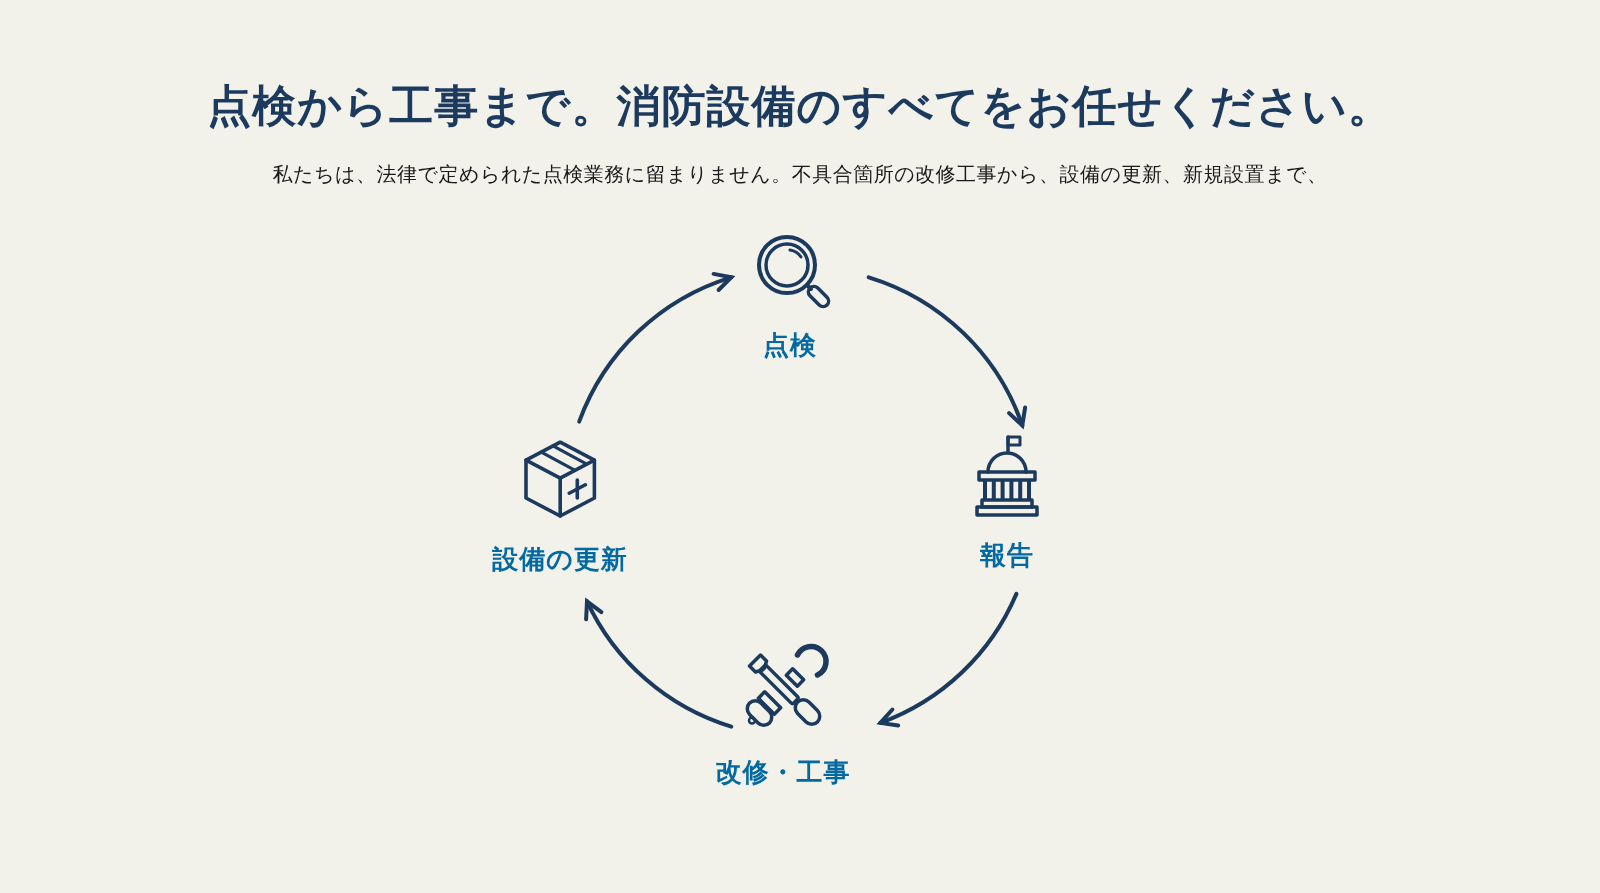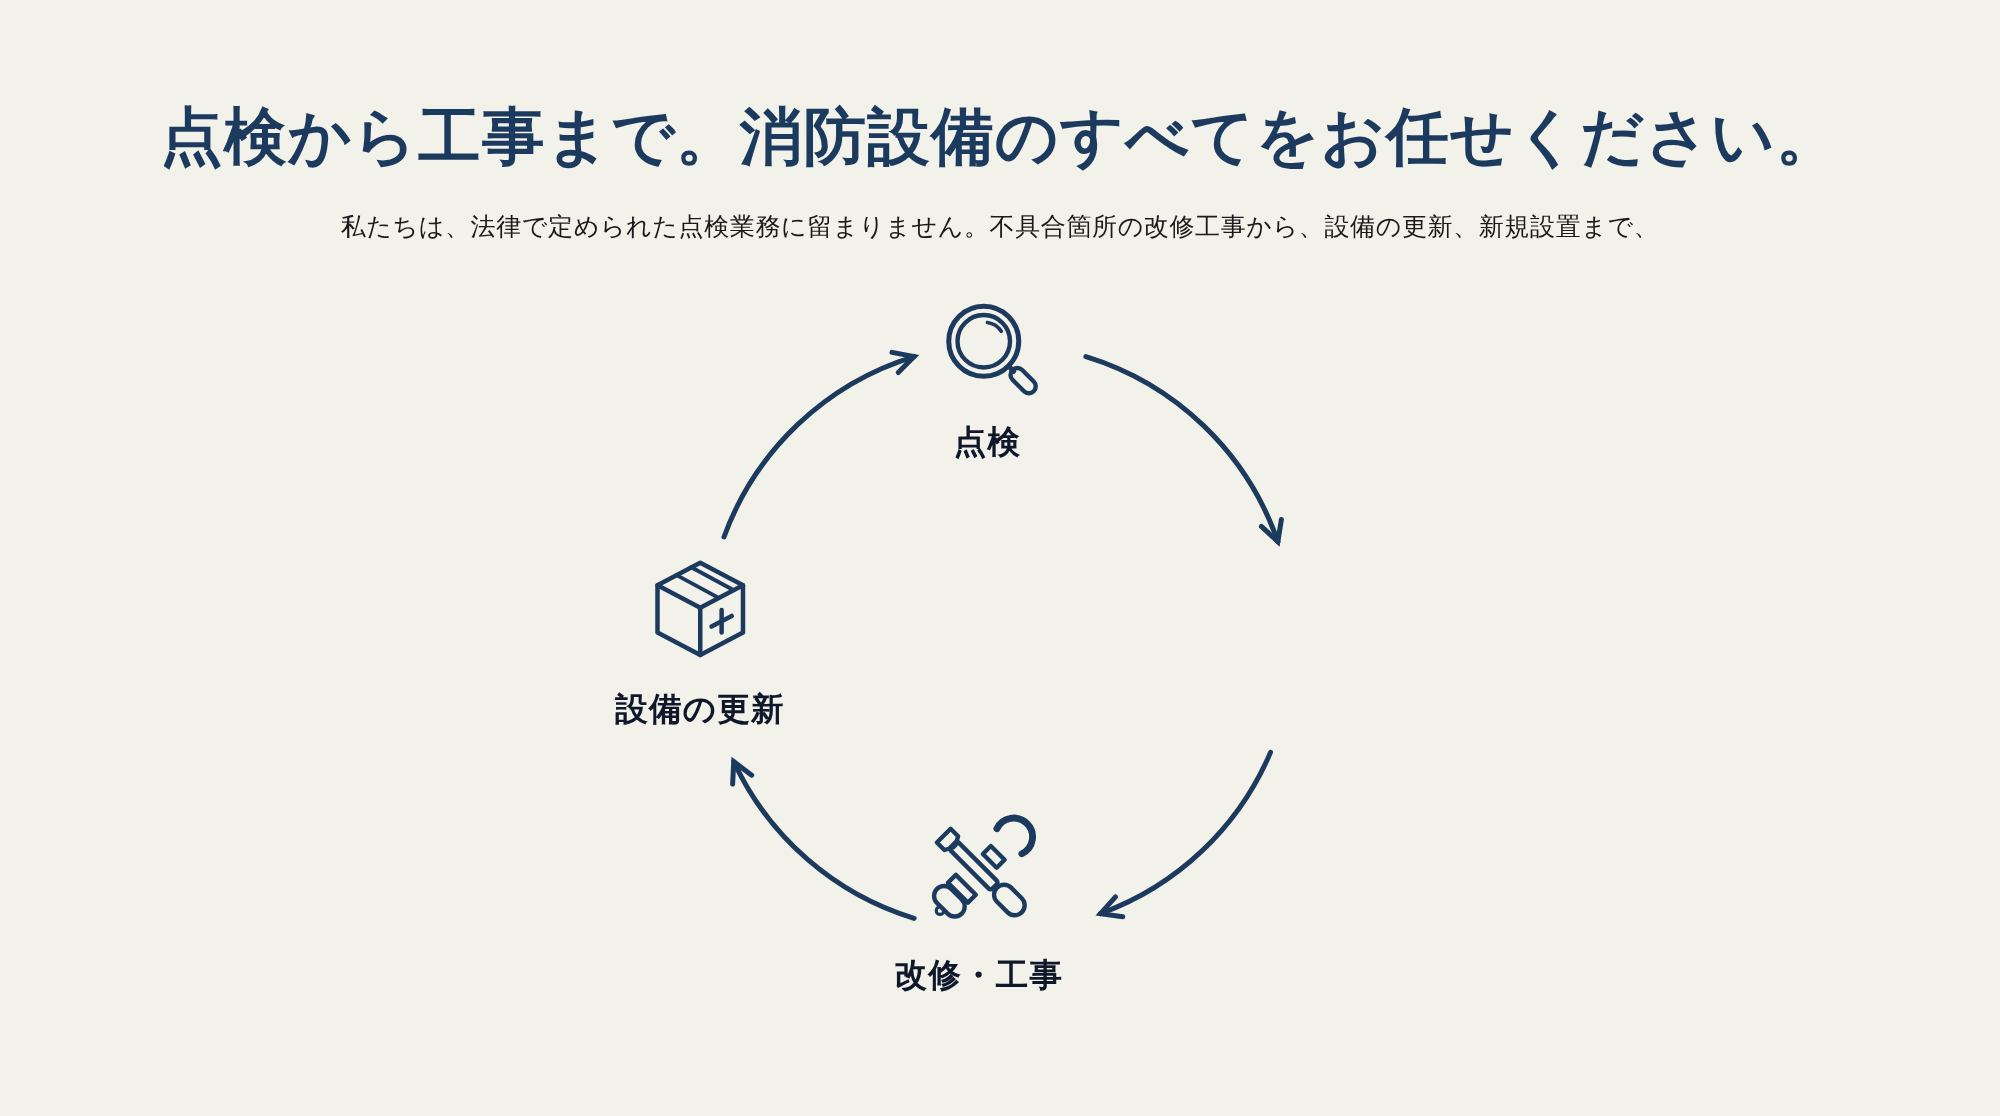--- a/index.html
+++ b/index.html
@@ -13,21 +13,21 @@
     width: 1600px;
     height: 893px;
     margin: 0 auto;
     background: #f2f1ea;
     overflow: hidden;
   }
   .section-title {
     margin: 0;
     padding-top: 78px;
     text-align: center;
-    font-size: 50px;
+    font-size: 44px;
     line-height: 1.25;
     font-weight: 700;
     letter-spacing: 1px;
     color: #1b3a5e;
   }
   .intro {
     width: 1244px;
     margin: 22px auto 0 auto;
     font-size: 20px;
     line-height: 38px;
@@ -50,21 +50,21 @@
     position: absolute;
     display: flex;
     flex-direction: column;
     align-items: center;
     transform: translateX(-50%);
   }
   .step .label {
     font-weight: 700;
     font-size: 26px;
     letter-spacing: 1px;
-    color: #0f172a;
+    color: #0369a1;
     white-space: nowrap;
   }
   .step-top    { left: 300px; top: 13px;  }
   .step-right  { left: 517px; top: 224px; }
   .step-bottom { left: 293px; top: 432px; }
   .step-left   { left: 70px;  top: 228px; }
   .step-top .label    { margin-top: 8px;  }
   .step-right .label  { margin-top: 17px; }
   .step-left .label   { margin-top: 17px; }
   .step-bottom .label { margin-top: 16px; }
@@ -104,20 +104,39 @@
       <svg width="100" height="100" viewBox="0 0 100 100">
         <circle class="ic" cx="47" cy="45" r="28" stroke-width="4"></circle>
         <circle class="ic" cx="47" cy="45" r="21" stroke-width="3.5"></circle>
         <path class="ic" d="M 50 30 A 16 16 0 0 1 61 37" stroke-width="3"></path>
         <line class="ic" x1="67" y1="65" x2="71" y2="69" stroke-width="4"></line>
         <rect class="ic" x="66.5" y="71" width="24" height="11" rx="5.5" transform="rotate(45 78.5 76.5)" stroke-width="3.5"></rect>
       </svg>
       <div class="label">点検</div>
     </div>
 
+    <div class="step step-right">
+      <svg width="90" height="90" viewBox="0 0 90 90">
+        <line class="ic" x1="46" y1="6" x2="46" y2="20" stroke-width="3.5"></line>
+        <rect class="ic" x="46" y="6" width="12" height="8" stroke-width="3"></rect>
+        <path class="ic" d="M 26 41 A 19 19 0 0 1 64 41" stroke-width="3.5"></path>
+        <rect class="ic" x="17" y="41" width="56" height="8" stroke-width="3.5"></rect>
+        <g fill="#1c3a5e" stroke="none">
+          <rect x="21" y="49" width="4" height="20"></rect>
+          <rect x="29.8" y="49" width="4" height="20"></rect>
+          <rect x="38.6" y="49" width="4" height="20"></rect>
+          <rect x="47.4" y="49" width="4" height="20"></rect>
+          <rect x="56.2" y="49" width="4" height="20"></rect>
+          <rect x="65" y="49" width="4" height="20"></rect>
+        </g>
+        <rect class="ic" x="20" y="69" width="50" height="7" stroke-width="3.5"></rect>
+        <rect class="ic" x="15" y="76" width="60" height="8" stroke-width="3.5"></rect>
+      </svg>
+      <div class="label">報告</div>
+    </div>
 
     <div class="step step-bottom">
       <svg width="100" height="100" viewBox="0 0 100 100">
 
         <path class="ic" d="M 84 36 A 15 15 0 1 0 64 16" stroke-width="5.5"></path>
         <rect class="ic" x="53.7" y="34" width="15.6" height="9" transform="rotate(45 61.5 38.5)" stroke-width="3.5"></rect>
         <rect class="ic" x="24.7" y="59.5" width="22.6" height="9" transform="rotate(45 36 64)" stroke-width="3.5"></rect>
         <rect class="ic" x="12" y="66" width="28" height="16" rx="8" transform="rotate(45 26 74)" stroke-width="3.5"></rect>
         <circle class="ic" cx="18.5" cy="81.5" r="3" stroke-width="2.5"></circle>
 

